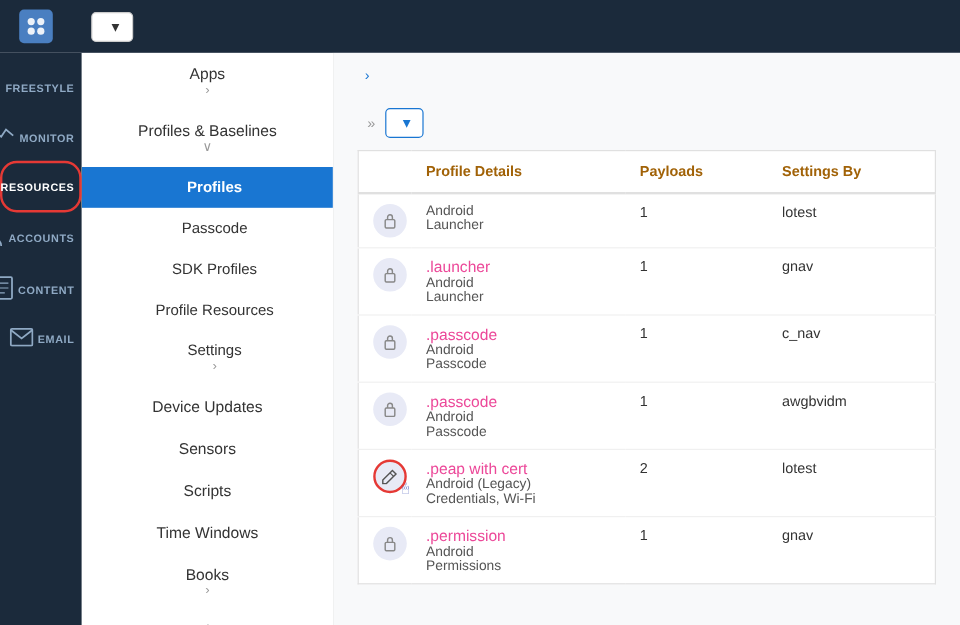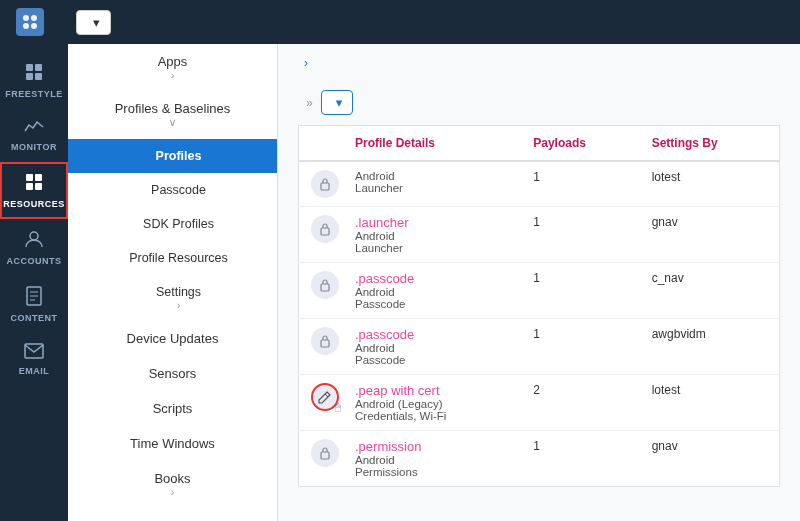--- a/index.html
+++ b/index.html
@@ -60,21 +60,21 @@
       width: 68px;
       background: #1b2a3b;
       display: flex;
       flex-direction: column;
       align-items: center;
       padding-top: 8px;
       flex-shrink: 0;
     }
     .sidebar-item {
       display: flex;
-      flex-direction: column;
+      flex-direction: row;
       align-items: center;
       justify-content: flex-end;
       width: 68px;
       padding: 8px 4px;
       cursor: pointer;
       color: #8fa9c4;
       font-size: 10px;
       gap: 4px;
       border: 2px solid transparent;
     }
@@ -187,21 +187,21 @@
       border: 1px solid #e0e0e0;
     }
     thead tr {
       border-bottom: 2px solid #e0e0e0;
     }
     th {
       padding: 10px 12px;
       text-align: left;
       font-size: 12px;
       font-weight: 600;
-      color: #be185d;
+      color: #a16207;
       background: #fff;
     }
     td {
       padding: 8px 12px;
       border-bottom: 1px solid #f0f0f0;
       font-size: 12px;
       vertical-align: top;
       margin-left: 30px;
     }
     tr:last-child td { border-bottom: none; }
@@ -270,21 +270,21 @@
             <rect x="11" y="11" width="7" height="7" fill="#8fa9c4" rx="1"></rect>
           </svg></span>
     <span class="sidebar-label">FREESTYLE</span>
   </div>
       <div class="sidebar-item" style="">
     <span class="sidebar-icon"><svg width="20" height="16" viewBox="0 0 20 16" fill="none">
             <polyline points="1,12 5,6 9,9 13,3 19,8" stroke="#8fa9c4" stroke-width="1.5" fill="none"></polyline>
           </svg></span>
     <span class="sidebar-label">MONITOR</span>
   </div>
-      <div class="sidebar-item active" style="border: 2px solid rgb(229, 57, 53); border-radius: 0;">
+      <div class="sidebar-item active" style="border: 2px solid rgb(229, 57, 53); border-radius: 14px;">
     <span class="sidebar-icon"><svg width="20" height="20" viewBox="0 0 20 20" fill="none">
             <rect x="2" y="2" width="7" height="7" fill="#fff" rx="1"></rect>
             <rect x="11" y="2" width="7" height="7" fill="#fff" rx="1"></rect>
             <rect x="2" y="11" width="7" height="7" fill="#fff" rx="1"></rect>
             <rect x="11" y="11" width="7" height="7" fill="#fff" rx="1"></rect>
           </svg></span>
     <span class="sidebar-label">RESOURCES</span>
   </div>
       <div class="sidebar-item" style="">
     <span class="sidebar-icon"><svg width="20" height="20" viewBox="0 0 20 20" fill="none">

